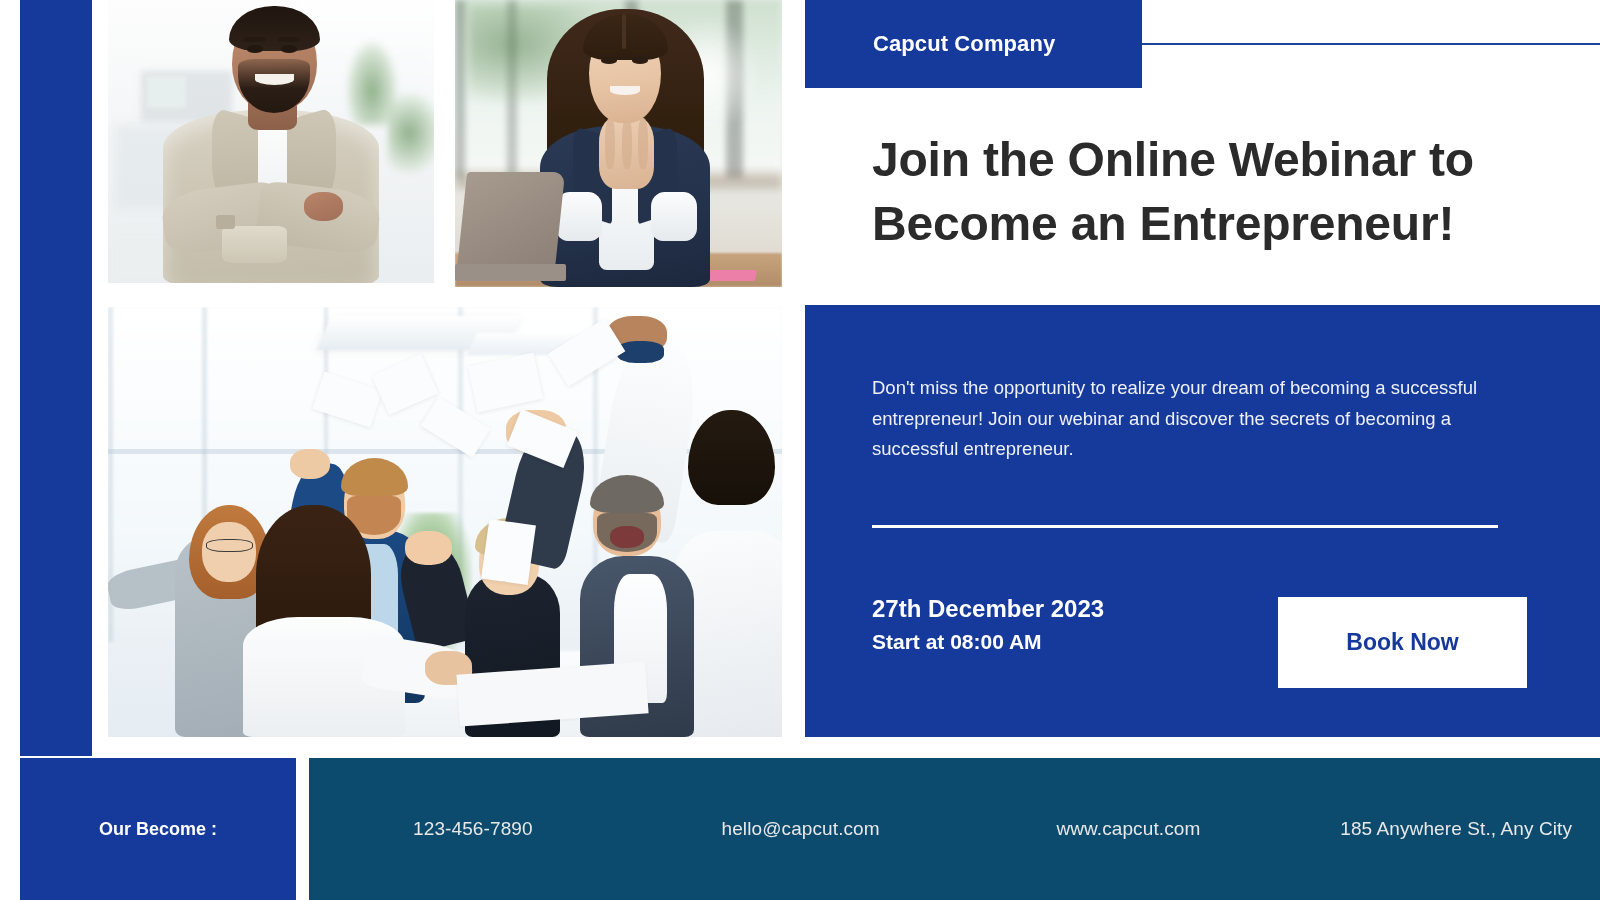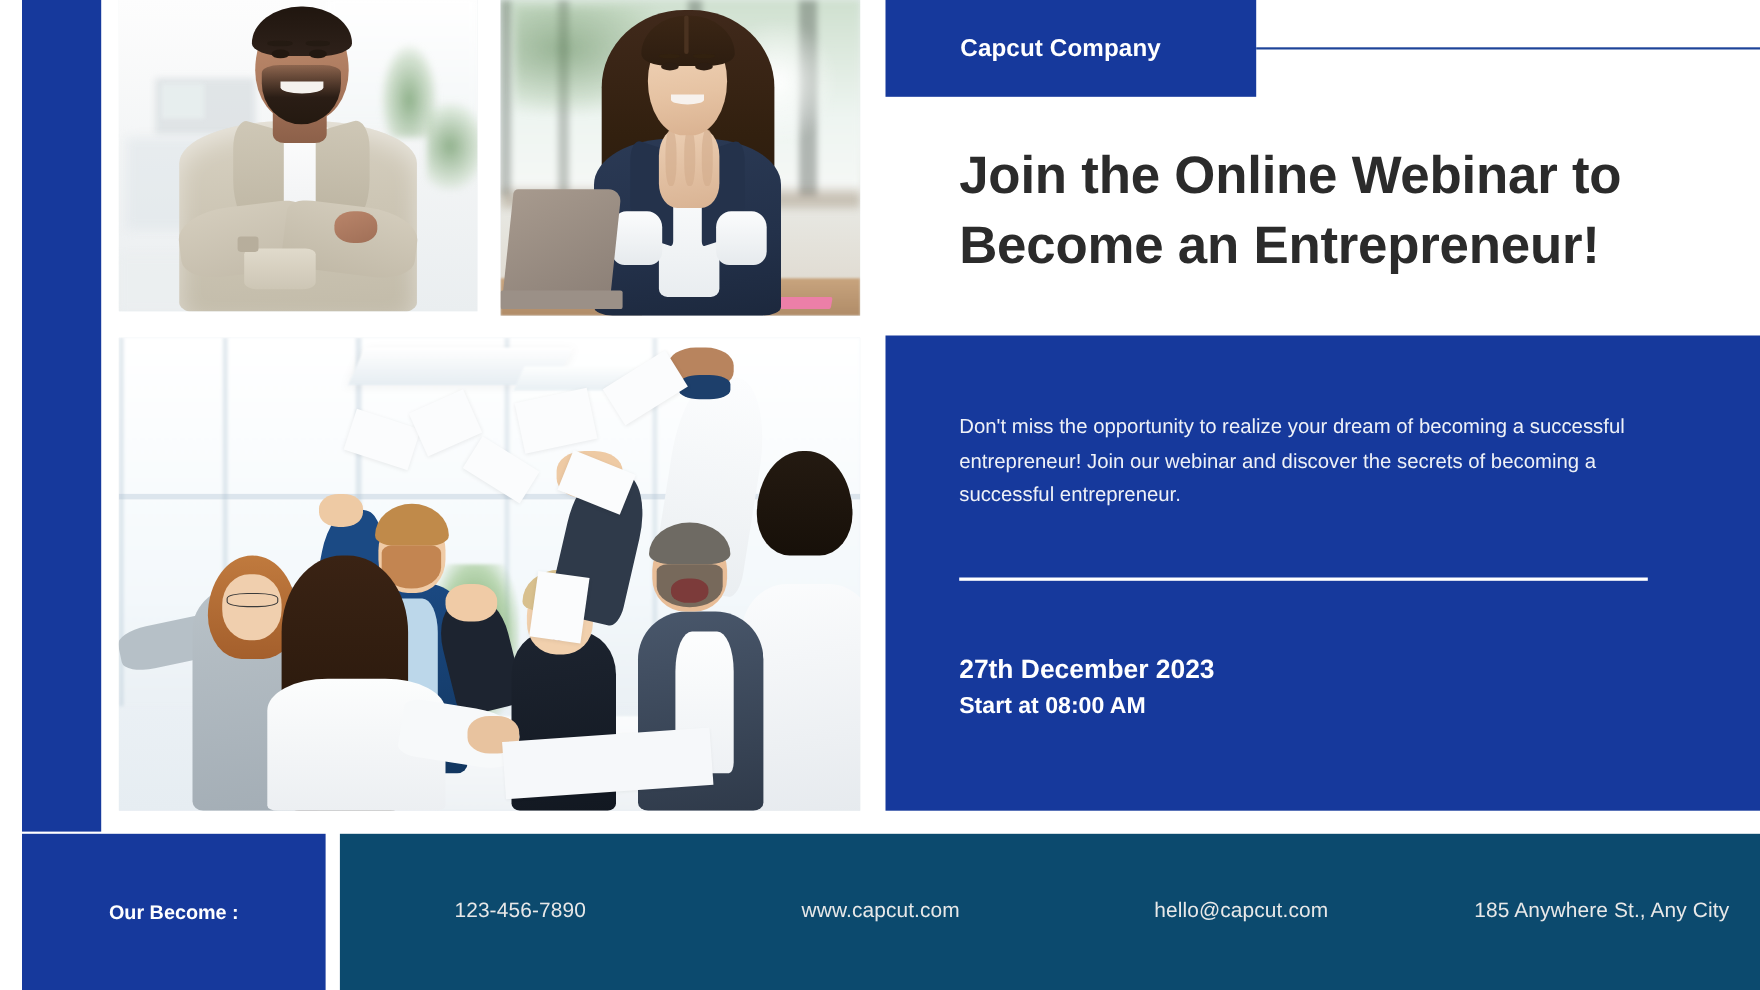--- a/index.html
+++ b/index.html
@@ -484,25 +484,26 @@
 
   <p class="body-copy">Don't miss the opportunity to realize your dream of becoming a successful entrepreneur! Join our webinar and discover the secrets of becoming a successful entrepreneur.</p>
 
   <div class="panel-rule"></div>
 
   <div class="date-block">
     <div class="date-main">27th December 2023</div>
     <div class="date-sub">Start at 08:00 AM</div>
   </div>
 
+  <div class="book-btn">Book Now</div>
 
   <div class="footer-blue">
     <span class="footer-blue-text">Our Become :</span>
   </div>
 
   <div class="footer-dark">
     <div class="footer-item">123-456-7890</div>
+    <div class="footer-item">hello@capcut.com</div>
     <div class="footer-item">www.capcut.com</div>
-    <div class="footer-item">hello@capcut.com</div>
     <div class="footer-item">185 Anywhere St., Any City</div>
   </div>
 
 </div>
 
 </body></html>

